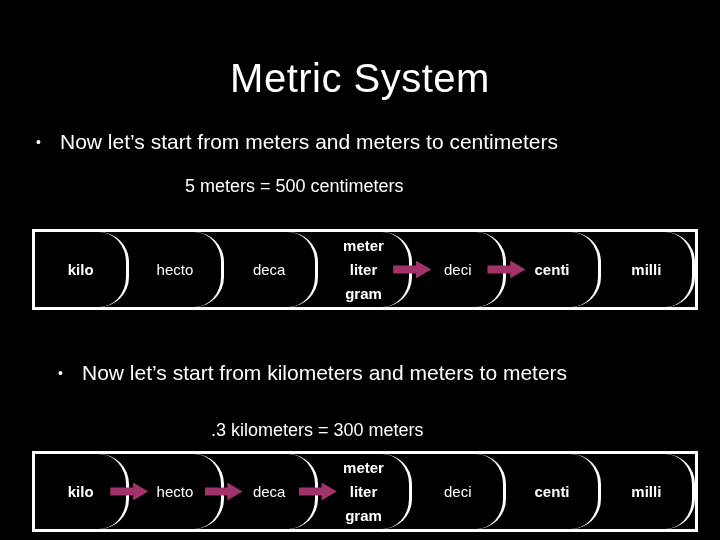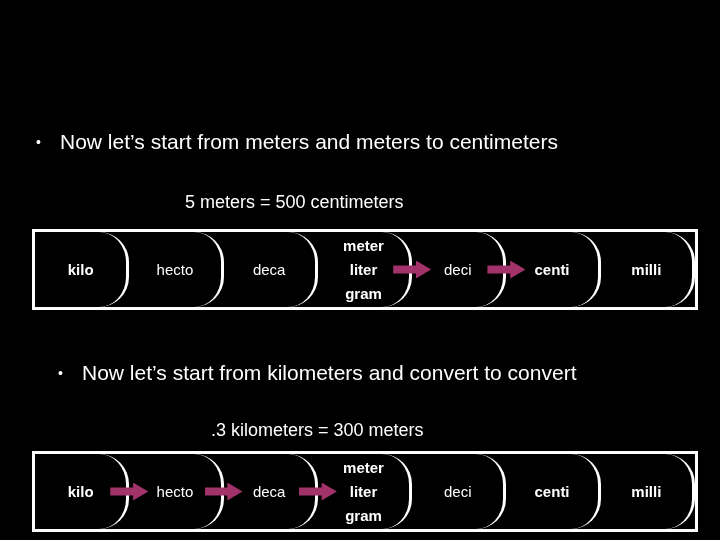--- a/index.html
+++ b/index.html
@@ -42,21 +42,21 @@
     width: 24px;
     flex: 0 0 24px;
   }
   .b1 { left: 36px; top: 130px; }
   .b2 { left: 58px; top: 361px; }
   .caption {
     position: absolute;
     font-size: 18px;
     white-space: nowrap;
   }
-  .c1 { left: 185px; top: 192px; }
+  .c1 { left: 185px; top: 176px; }
   .c2 { left: 211px; top: 420px; }
   .ptable {
     position: absolute;
     left: 32px;
     width: 666px;
     height: 81px;
     box-sizing: border-box;
     border: 3px solid var(--c-table-border, #fff);
     display: flex;
   }
@@ -86,20 +86,21 @@
     background: var(--c-arrow, #a2336a);
     clip-path: polygon(0 28%, 60% 28%, 60% 0, 100% 50%, 60% 100%, 60% 72%, 0 72%);
     z-index: 2;
   }
 </style>
 </head>
 <body>
 
 <div class="slide">
 
+  <h1 class="title">Metric System</h1>
 
   <div class="bullet b1">
     <span class="marker">•</span>
     <span class="btext">Now let’s start from meters and meters to centimeters</span>
   </div>
 
   <div class="caption c1">5 meters = 500 centimeters</div>
 
   <div class="ptable t1">
     <div class="cell bold">
@@ -124,21 +125,21 @@
     </div>
     <div class="cell bold">
       <span>milli</span>
     </div>
     <div class="arrow" style="left: calc(4 * 100% / 7 - 19px);"></div>
     <div class="arrow" style="left: calc(5 * 100% / 7 - 19px);"></div>
   </div>
 
   <div class="bullet b2">
     <span class="marker">•</span>
-    <span class="btext">Now let’s start from kilometers and convert to convert</span>
+    <span class="btext">Now let’s start from kilometers and meters to meters</span>
   </div>
 
   <div class="caption c2">.3 kilometers = 300 meters</div>
 
   <div class="ptable t2">
     <div class="cell bold">
       <span>kilo</span>
     </div>
     <div class="cell">
       <span>hecto</span>

